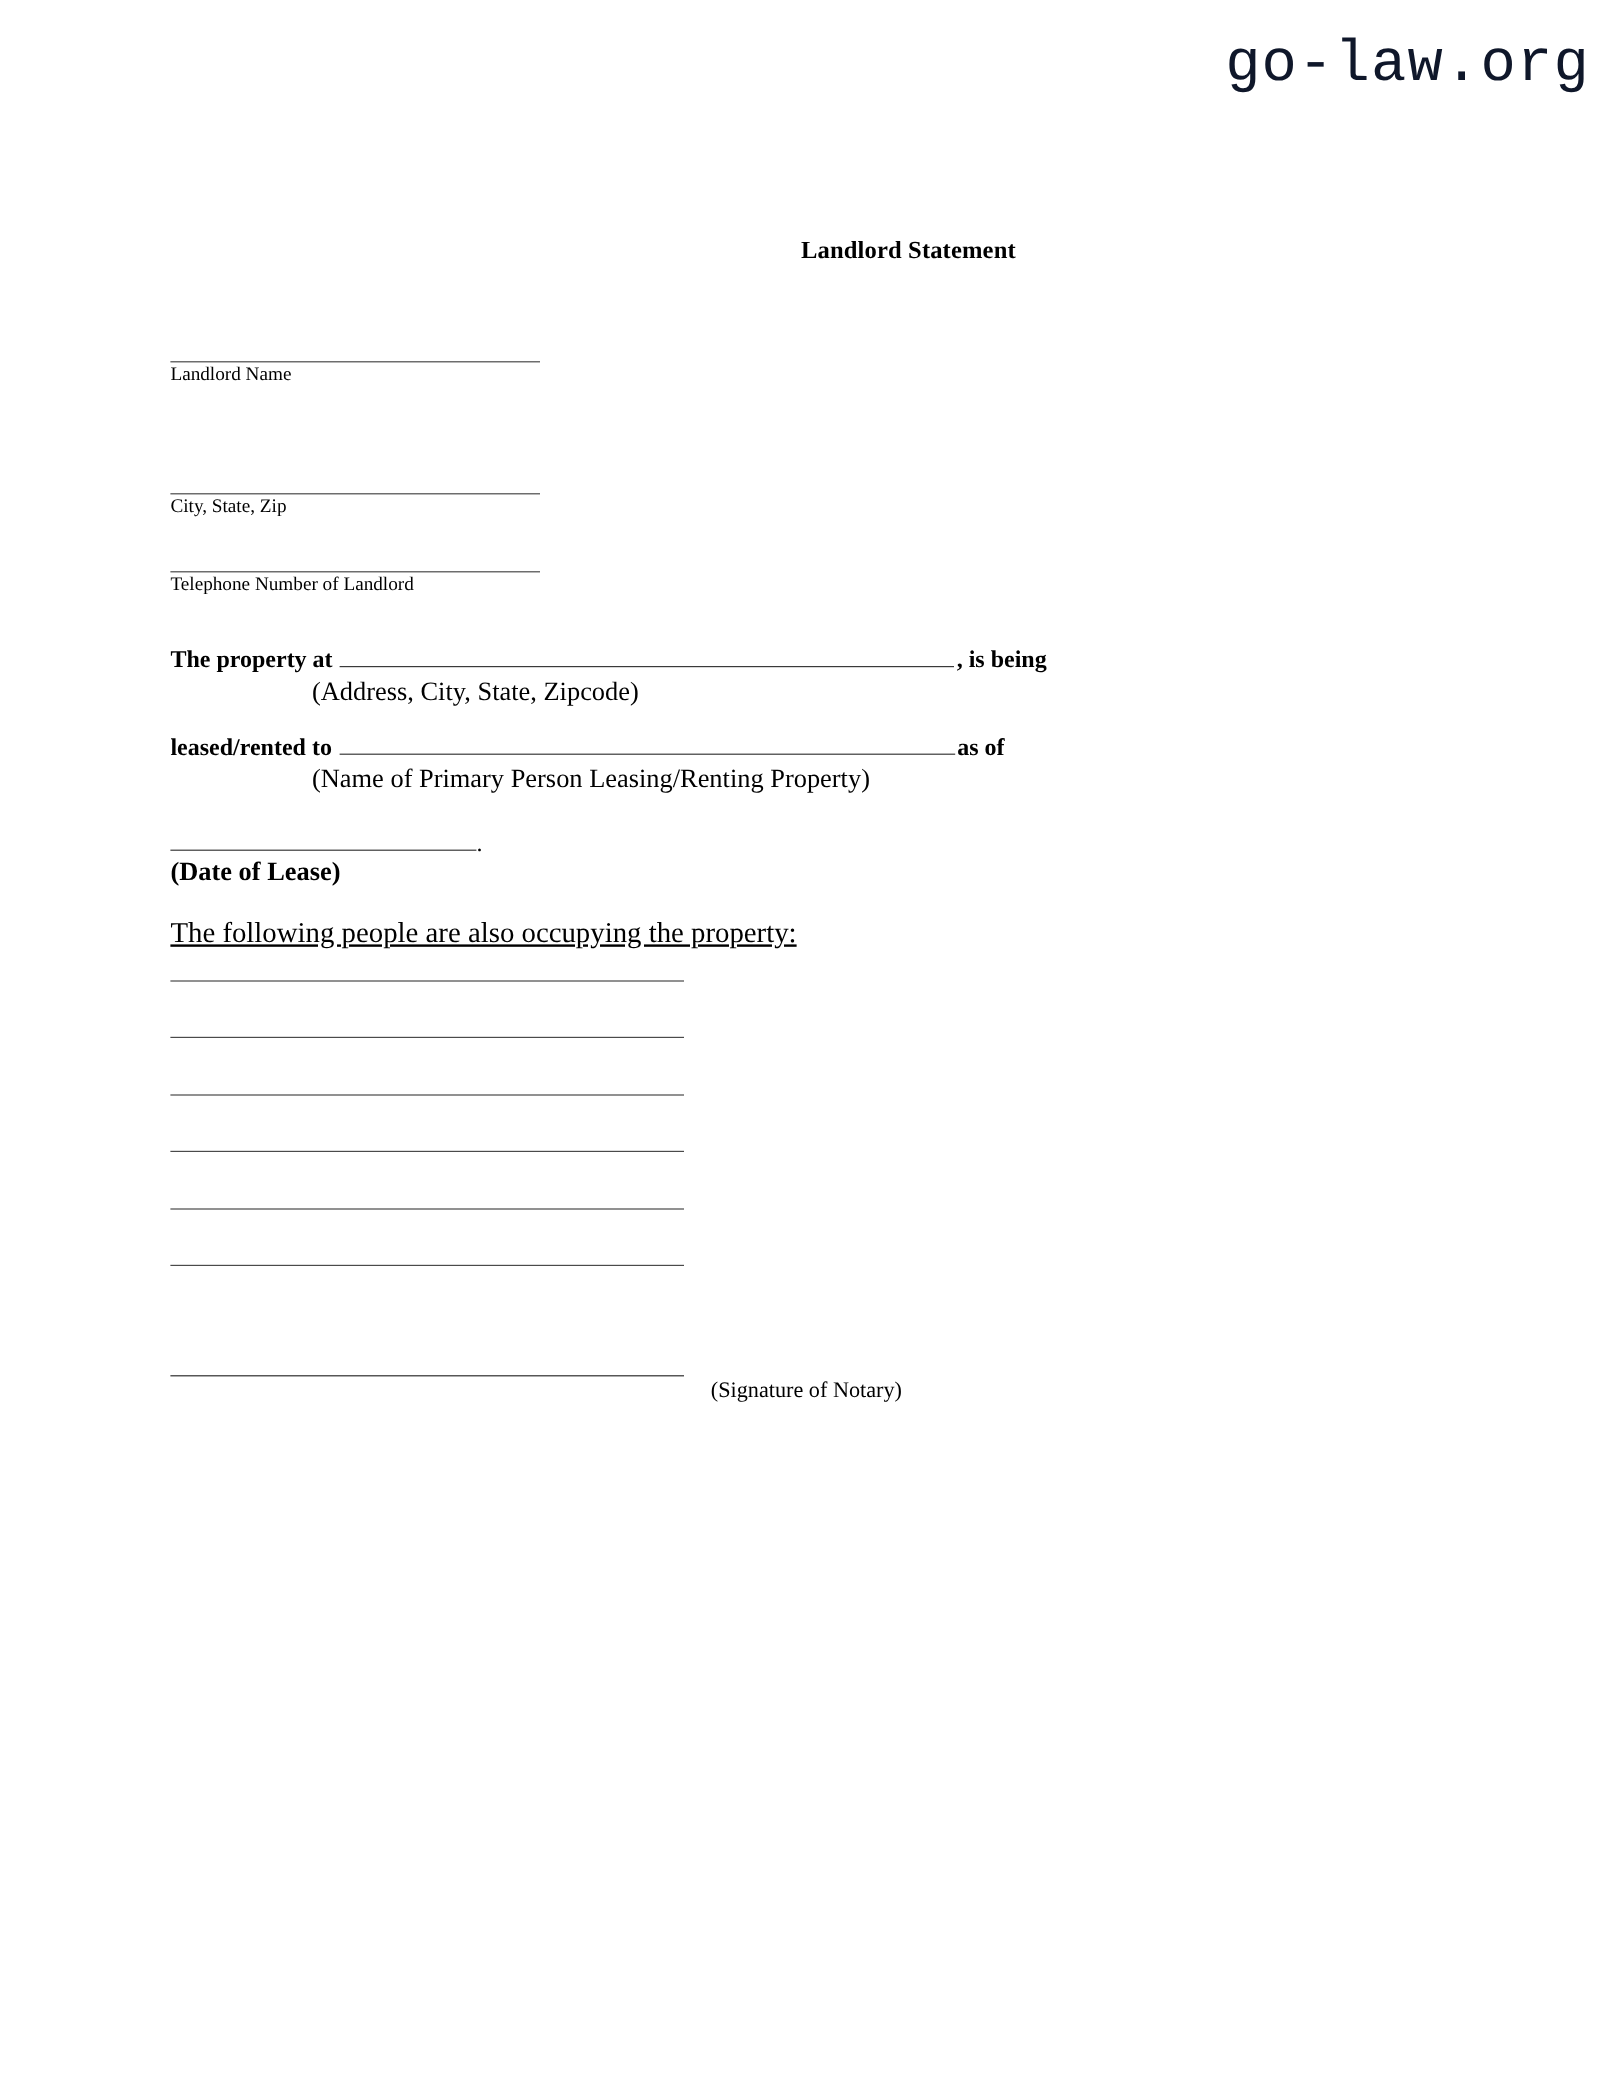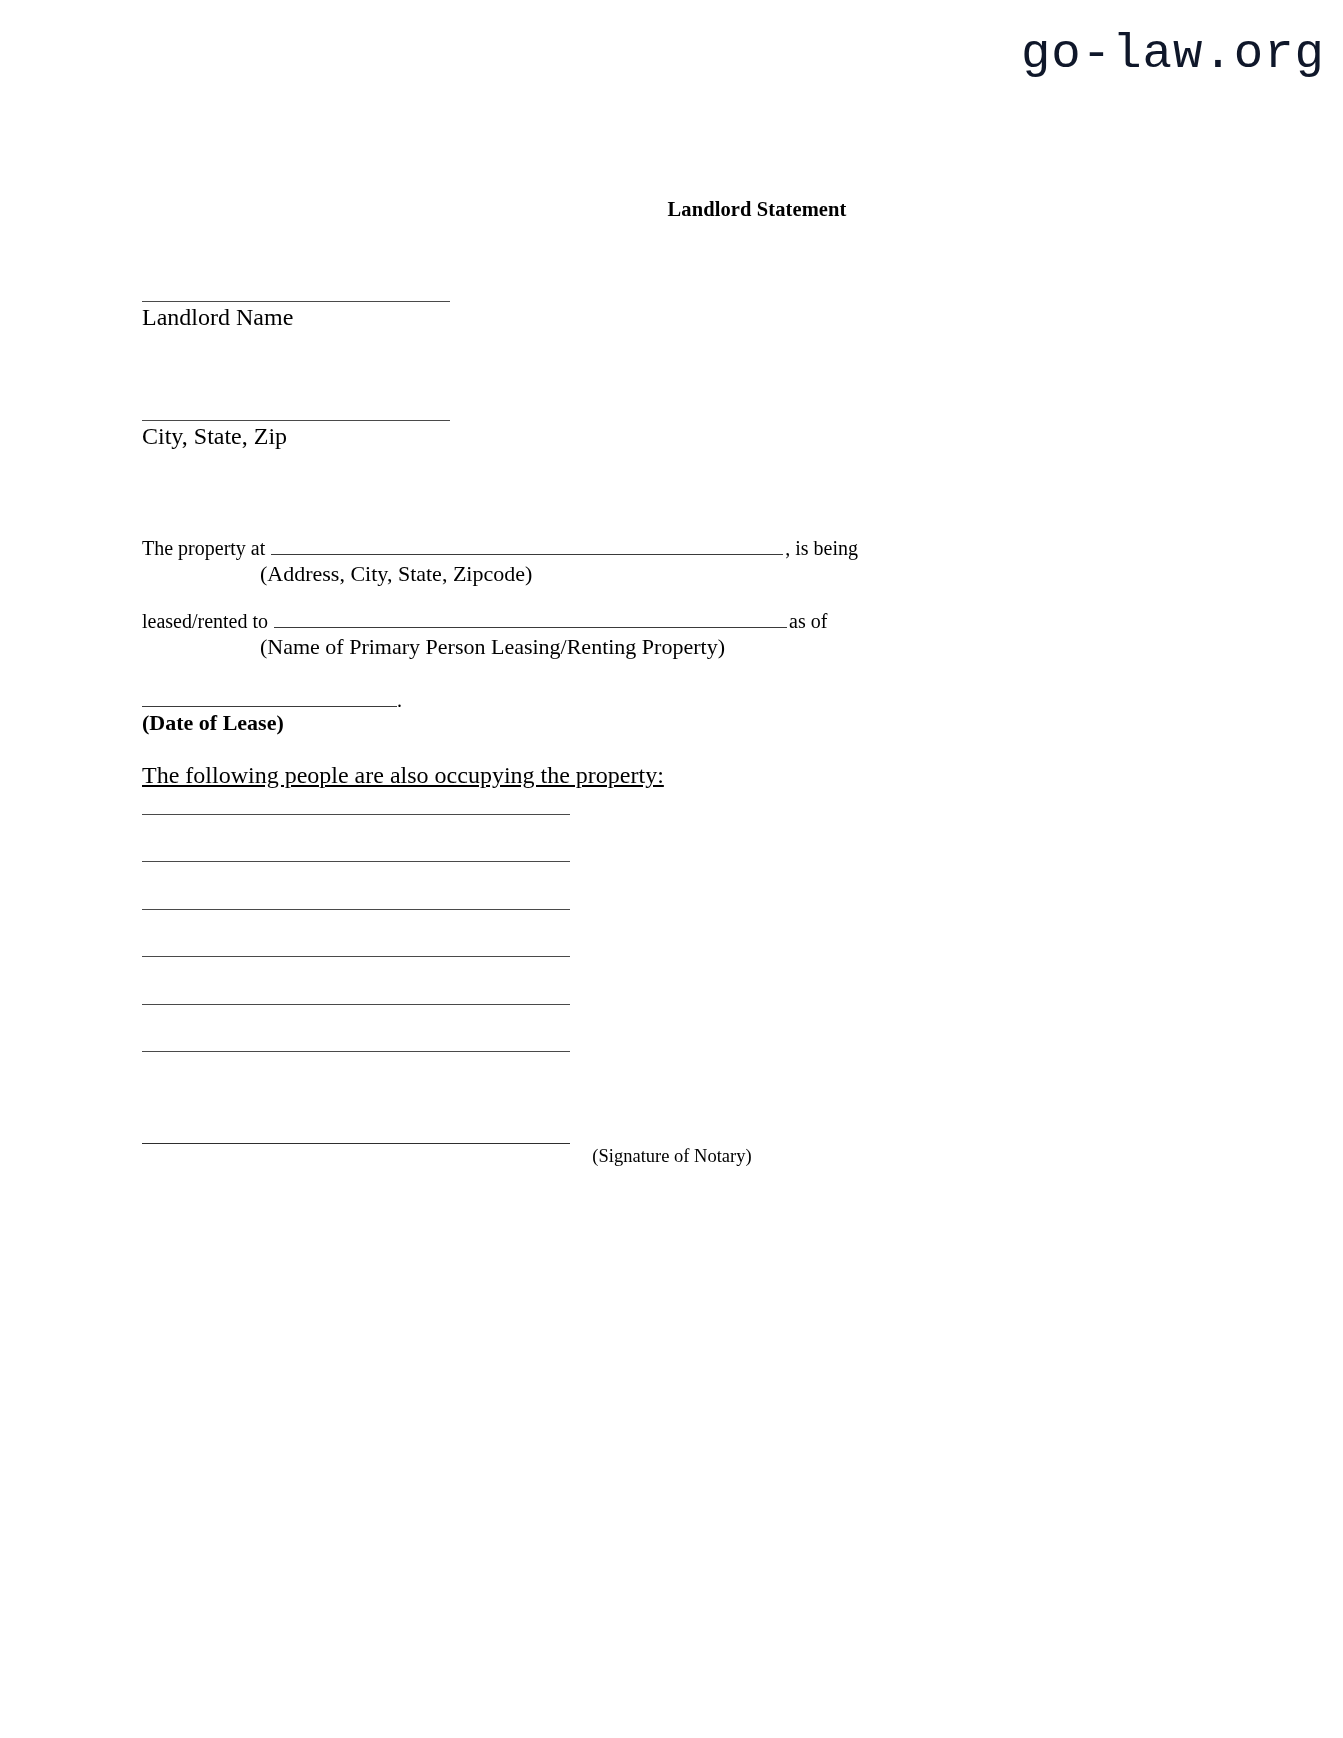--- a/index.html
+++ b/index.html
@@ -57,36 +57,37 @@
   
   .field-block {
     margin-top: 0;
   }
   .field-rule {
     width: 308px;
     height: 0;
     border-top: 1.4px solid #4a4a4a;
   }
   .field-label {
-    font-size: 24px;
+    font-size: 16px;
     line-height: 1.22;
     margin-top: 1px;
     white-space: nowrap;
   }
 
   .gap-1 { height: 70px; }
   .gap-2 { height: 44px; }
 
   
   .para-line {
     font-size: 20px;
     line-height: 1.25;
     white-space: nowrap;
     display: flex;
     align-items: baseline;
+    font-weight: bold;
   }
   .blank-inline {
     display: inline-block;
     border-bottom: 1.3px solid #3a3a3a;
     height: 17px;
     margin: 0 2px 0 6px;
   }
   .blank-address  { width: 512px; }
   .blank-lessee   { width: 513px; }
   .caption {
@@ -173,20 +174,24 @@
 
     <div class="gap-2"></div>
 
     <div class="field-block">
       <div class="field-rule"></div>
       <div class="field-label">City, State, Zip</div>
     </div>
 
     <div class="gap-2"></div>
 
+    <div class="field-block">
+      <div class="field-rule"></div>
+      <div class="field-label">Telephone Number of Landlord</div>
+    </div>
 
     <div style="height:40px"></div>
 
     <div>
       <div class="para-line">
         <span>The property at</span>
         <span class="blank-inline blank-address"></span>
         <span>, is being</span>
       </div>
       <div class="caption">(Address, City, State, Zipcode)</div>

